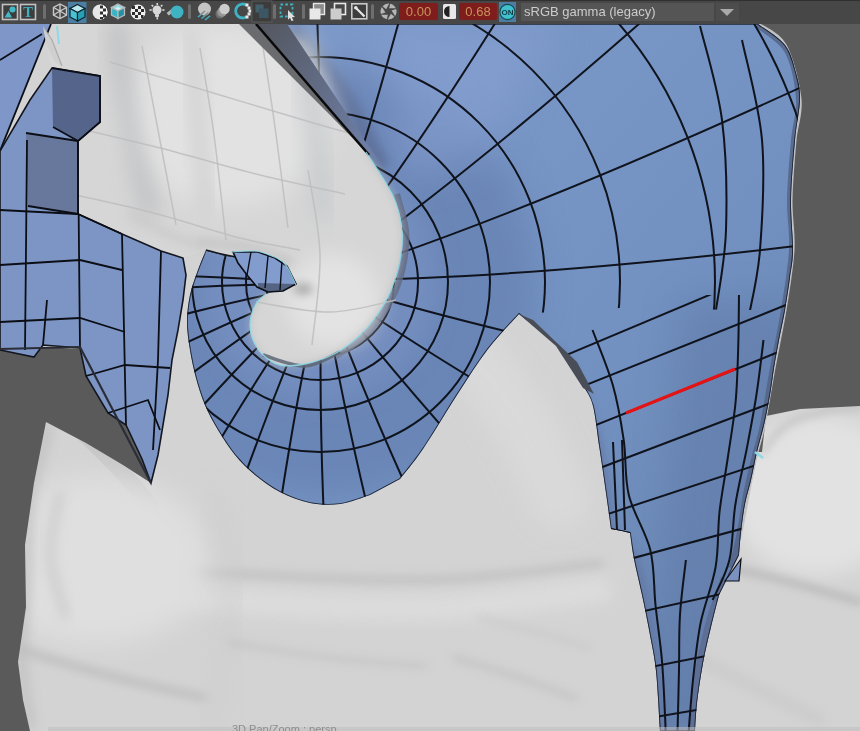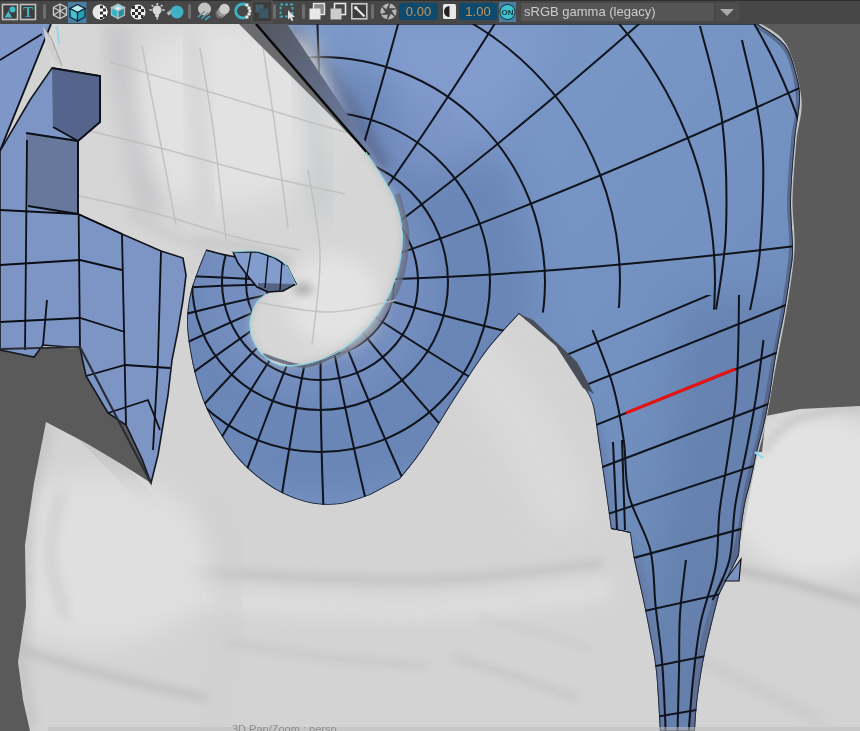--- a/index.html
+++ b/index.html
@@ -1,21 +1,21 @@
 <!DOCTYPE html>
 <html><head>
 <meta charset="utf-8">
 <style>
 html,body{margin:0;padding:0;width:860px;height:731px;overflow:hidden;background:#474747;
 font-family:"Liberation Sans",sans-serif;}
 #toolbar{position:absolute;left:0;top:0;width:860px;height:24px;background:#474747;box-shadow:0 1px 0 #303030 inset,0 -1px 0 #2e2e2e;}
 #vp{position:absolute;left:0;top:24px;width:860px;height:707px;border-radius:10px;}
 .tb{position:absolute;top:0;height:24px;}
 .sep{position:absolute;top:4px;width:3px;height:15px;background:#6e6e6e;border-radius:2px;}
-.fld{position:absolute;top:3px;height:17px;background:#0c4a6e;border-radius:2px;
+.fld{position:absolute;top:3px;height:17px;background:#7f1d1d;border-radius:2px;
 color:#c8935a;font-size:13px;text-align:center;line-height:17px;}
 #dd{position:absolute;top:3px;height:18px;background:#555555;color:#cccccc;
 font-size:13px;line-height:18px;padding-left:3px;}
 #ddbtn{position:absolute;top:3px;height:18px;width:23px;background:#4d4d4d;}
 #ddbtn:after{content:"";position:absolute;left:4px;top:6px;border-left:7px solid transparent;
 border-right:7px solid transparent;border-top:7px solid #aaaaaa;}
 </style>
 </head>
 <body>
 <div id="toolbar">
@@ -175,21 +175,21 @@
   <circle cx="8.5" cy="10" r="7.6" fill="#3fc0ce" stroke="#1a4a54" stroke-width="1.2"></circle>
   <text x="8.5" y="13" font-size="8" font-weight="bold" fill="#123a42" text-anchor="middle" font-family="Liberation Sans,sans-serif">ON</text>
  </g>
 </svg>
 <div class="sep" style="left:43px"></div>
 <div class="sep" style="left:188px"></div>
 <div class="sep" style="left:273px"></div>
 <div class="sep" style="left:302px"></div>
 <div class="sep" style="left:371px"></div>
 <div class="fld" style="left:399px;width:39px">0.00</div>
-<div class="fld" style="left:459px;width:38px">1.00</div>
+<div class="fld" style="left:459px;width:38px">0.68</div>
 <div id="dd" style="left:521px;width:190px">sRGB gamma (legacy)</div>
 <div id="ddbtn" style="left:716px"></div>
 </div>
 <div id="vp">
 <svg width="860" height="707" viewBox="0 24 860 707" xmlns="http://www.w3.org/2000/svg">
 <defs>
 <filter id="b3" x="-60%" y="-60%" width="220%" height="220%">
           <feGaussianBlur stdDeviation="3"></feGaussianBlur>
         </filter>
 <filter id="b4" x="-60%" y="-60%" width="220%" height="220%">

